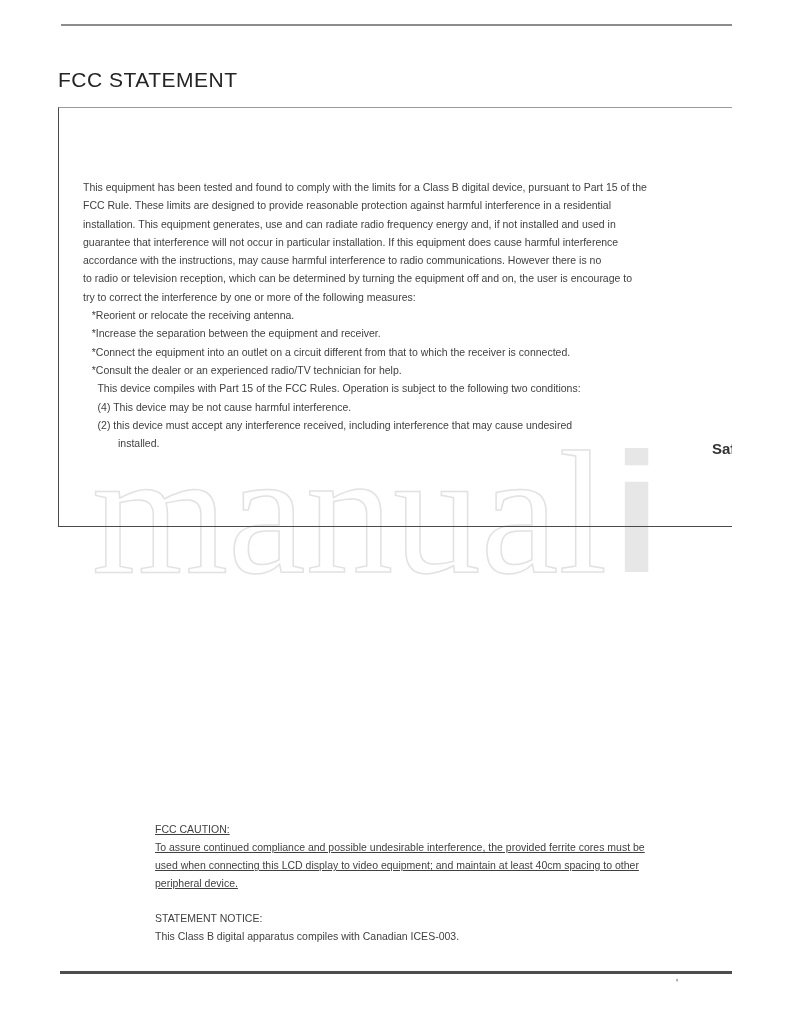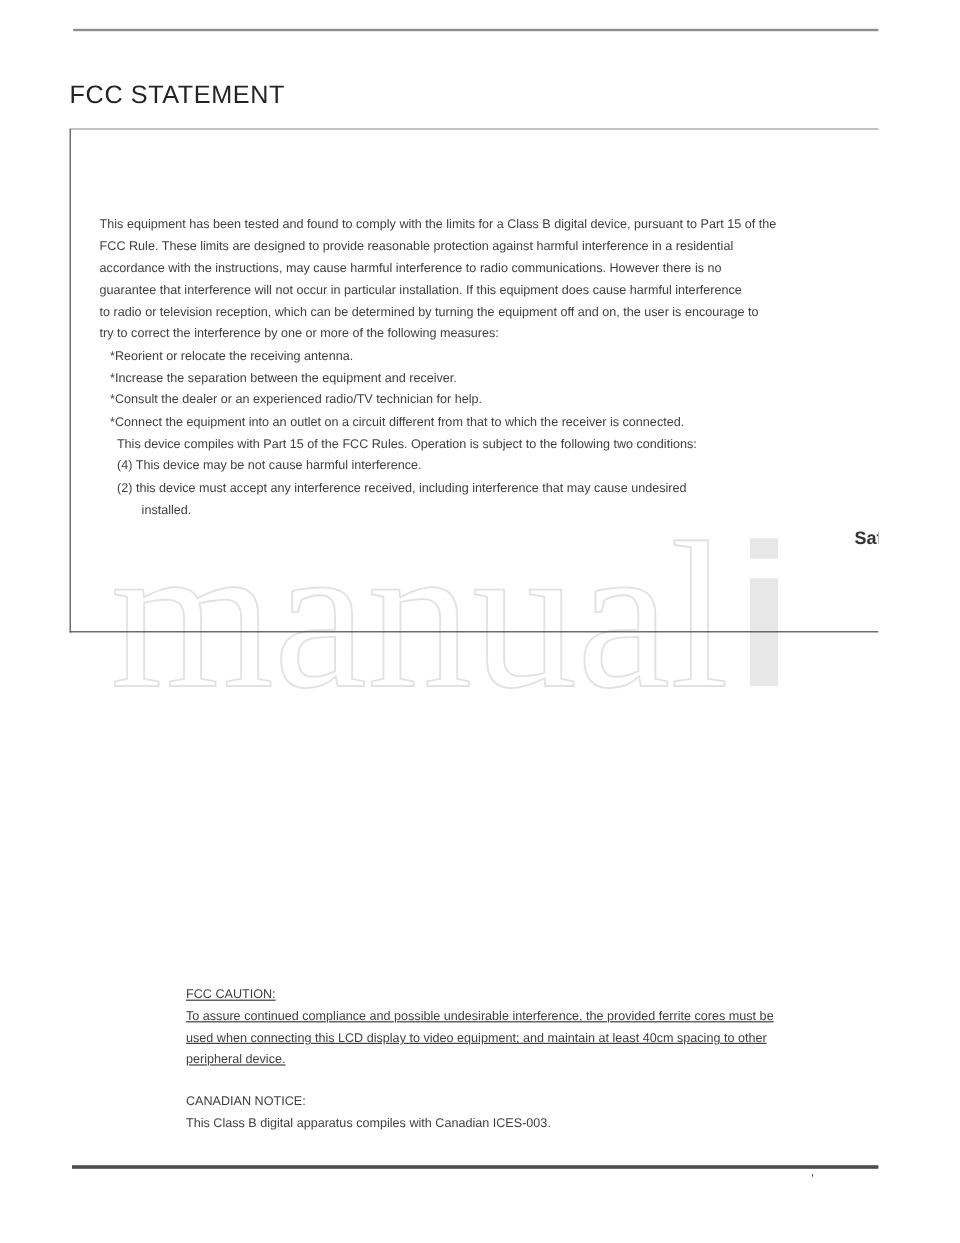--- a/index.html
+++ b/index.html
@@ -121,49 +121,50 @@
 
   <div class="watermark">
     <span class="wm-outline">manual</span><span class="wm-solid">i</span>
   </div>
 
   <div class="fcc-box">
     <div class="fcc-text">
 
     <div class="line">This equipment has been tested and found to comply with the limits for a Class B digital device, pursuant to Part 15 of the</div>
         <div class="line">FCC Rule. These limits are designed to provide reasonable protection against harmful interference in a residential</div>
+        <div class="line">installation. This equipment generates, use and can radiate radio frequency energy and, if not installed and used in</div>
+        <div class="line">guarantee that interference will not occur in particular installation. If this equipment does cause harmful interference</div>
         <div class="line">accordance with the instructions, may cause harmful interference to radio communications. However there is no</div>
-        <div class="line">guarantee that interference will not occur in particular installation. If this equipment does cause harmful interference</div>
         <div class="line">to radio or television reception, which can be determined by turning the equipment off and on, the user is encourage to</div>
         <div class="line">try to correct the interference by one or more of the following measures:</div>
         <div class="line">   *Reorient or relocate the receiving antenna.</div>
         <div class="line">   *Increase the separation between the equipment and receiver.</div>
+        <div class="line">   *Connect the equipment into an outlet on a circuit different from that to which the receiver is connected.</div>
         <div class="line">   *Consult the dealer or an experienced radio/TV technician for help.</div>
-        <div class="line">   *Connect the equipment into an outlet on a circuit different from that to which the receiver is connected.</div>
         <div class="line">     This device compiles with Part 15 of the FCC Rules. Operation is subject to the following two conditions:</div>
         <div class="line">     (4) This device may be not cause harmful interference.</div>
         <div class="line">     (2) this device must accept any interference received, including interference that may cause undesired</div>
         <div class="line">            installed.</div>
       </div>
   </div>
 
   <div class="side-text">Safety Ir</div>
 
   <div class="notice-block caution-block">
     <div class="line">FCC CAUTION:</div>
     <div>
 
     <div class="line">To assure continued compliance and possible undesirable interference, the provided ferrite cores must be</div>
         <div class="line">used when connecting this LCD display to video equipment; and maintain at least 40cm spacing to other</div>
         <div class="line">peripheral device.</div>
       </div>
   </div>
 
   <div class="notice-block canadian-block">
-    <div class="line">CANADIAN NOTICE:</div>
+    <div class="line">STATEMENT NOTICE:</div>
     <div>
 
     <div class="line">This Class B digital apparatus compiles with Canadian ICES-003.</div>
       </div>
   </div>
 
   <div class="bottom-rule"></div>
 
   <div class="footer-mark">'</div>
 

